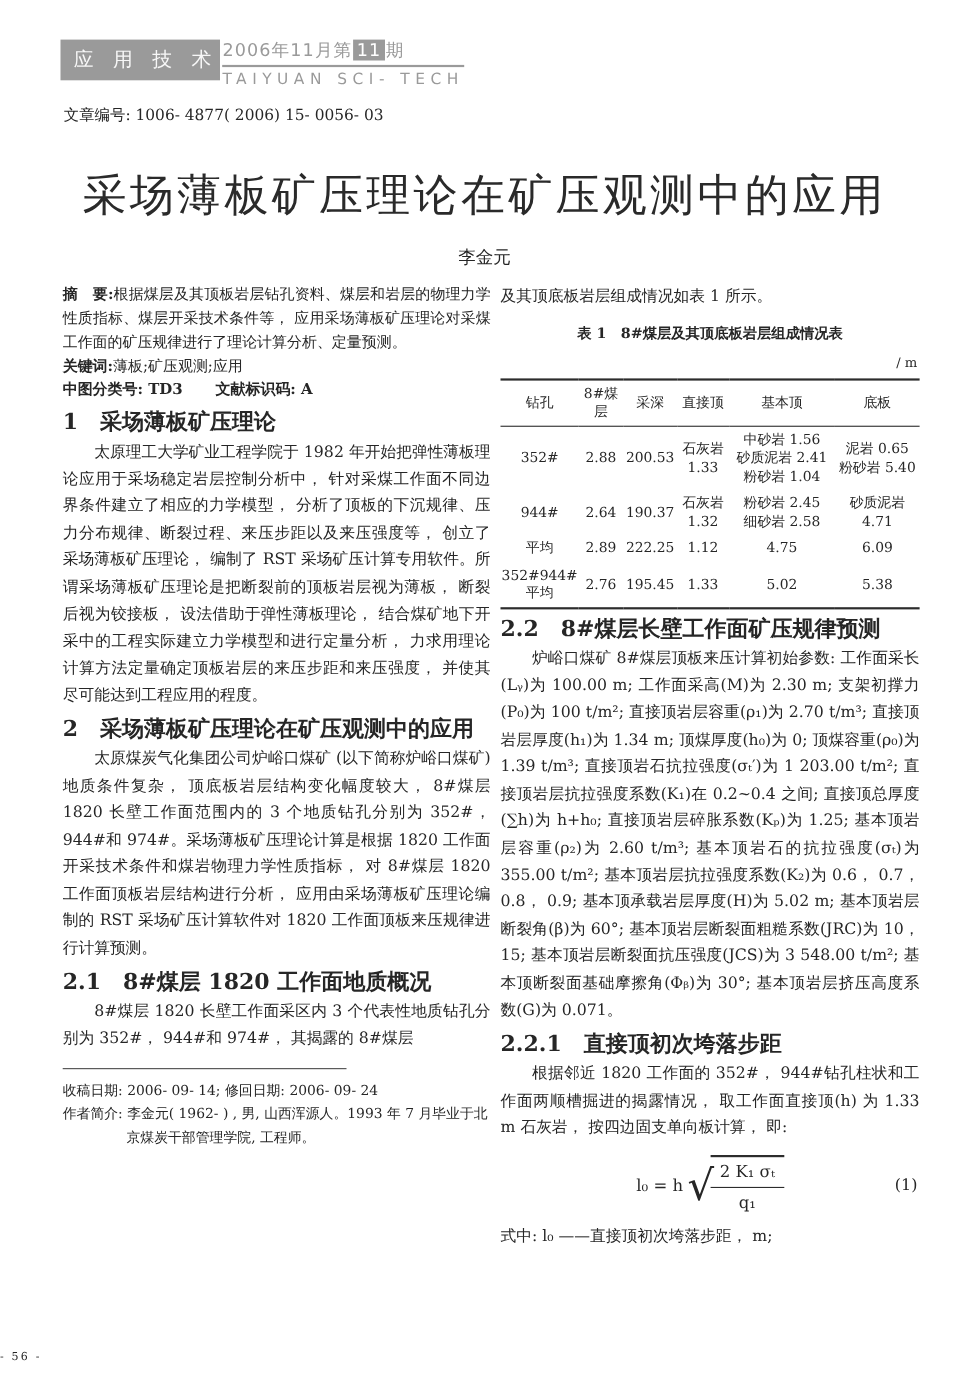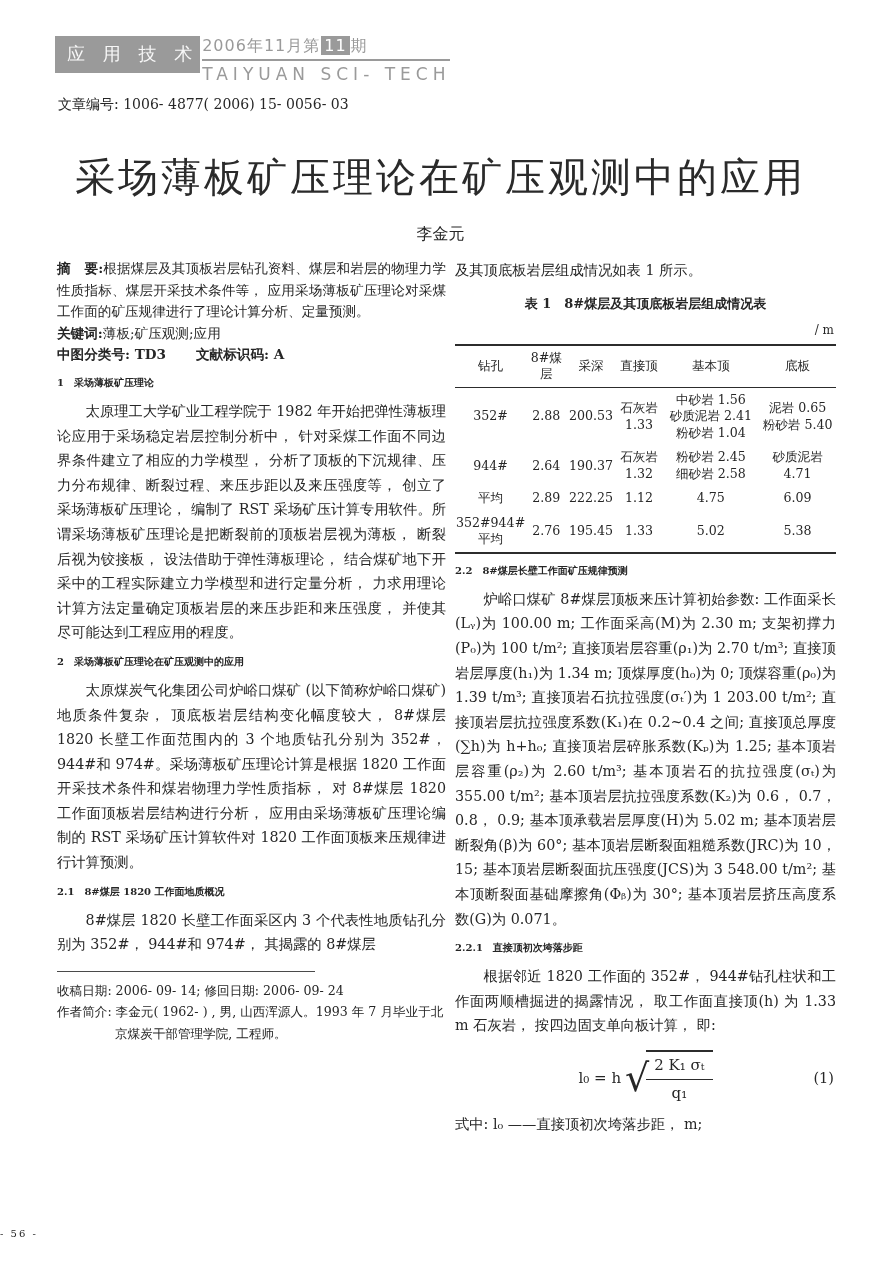--- a/index.html
+++ b/index.html
@@ -14,37 +14,37 @@
     background:#9a9a9a; color:#f7f7f7; font-family:"DejaVu Sans","Liberation Sans",sans-serif;
     font-size:18px; letter-spacing:6px; padding:6px 2px 7px 12px; min-width:118px;
   }
   .mast-issue { margin-left:2px; }
   .issue-line {
     color:#9a9a9a; font-size:16px; letter-spacing:1px; white-space:nowrap;
     border-bottom:2px solid #9a9a9a; padding-bottom:2px;
     font-family:"DejaVu Sans","Liberation Sans",sans-serif;
   }
   .issue-no { background:#9a9a9a; color:#ffffff; padding:0 3px; margin:0 1px; }
-  .journal-en { color:#9a9a9a; font-size:17px; letter-spacing:5px; padding-top:3px;
+  .journal-en { color:#9a9a9a; font-size:14px; letter-spacing:5px; padding-top:3px;
     font-family:"DejaVu Sans","Liberation Sans",sans-serif; }
   .article-id { position:absolute; left:58px; top:96px; font-size:14px; }
   
   .title { position:absolute; left:0; right:0; top:150px; text-align:center;
     font-size:40px; letter-spacing:3px; color:#2a2a2a; white-space:nowrap; }
   .author { position:absolute; left:0; right:0; top:224px; text-align:center; font-size:16px; }
   
   .col { position:absolute; top:258px; font-size:14.3px; line-height:24.6px; text-align:justify; }
   .col-left  { left:57px;  width:389px; }
   .col-right { left:455px; width:381px; }
   .col p { margin:0; }
   .indent { text-indent:2em; }
   .abstract, .abs-line { font-size:13.6px; line-height:21.6px; }
   .blk { font-weight:bold; }
   .gap { margin-left:2.2em; }
-  h3 { margin:5px 0 4px; font-size:10px; line-height:24px; font-weight:bold; text-align:left; }
+  h3 { margin:5px 0 4px; font-size:20px; line-height:24px; font-weight:bold; text-align:left; }
   
   .tbl-caption { text-align:center; font-size:13px; font-weight:bold; margin:9px 0 2px; }
   .tbl-unit { text-align:right; font-size:12px; margin:0 2px 1px 0; }
   table.t1 { width:100%; border-collapse:collapse; border-top:2px solid #2c2c2c; border-bottom:2px solid #2c2c2c; }
   table.t1 th { font-weight:normal; border-bottom:1px solid #2c2c2c; }
   table.t1 th, table.t1 td {
     font-size:12.6px; line-height:16.5px; text-align:center; vertical-align:middle;
     padding:4px 1px; white-space:pre-line;
   }
   

